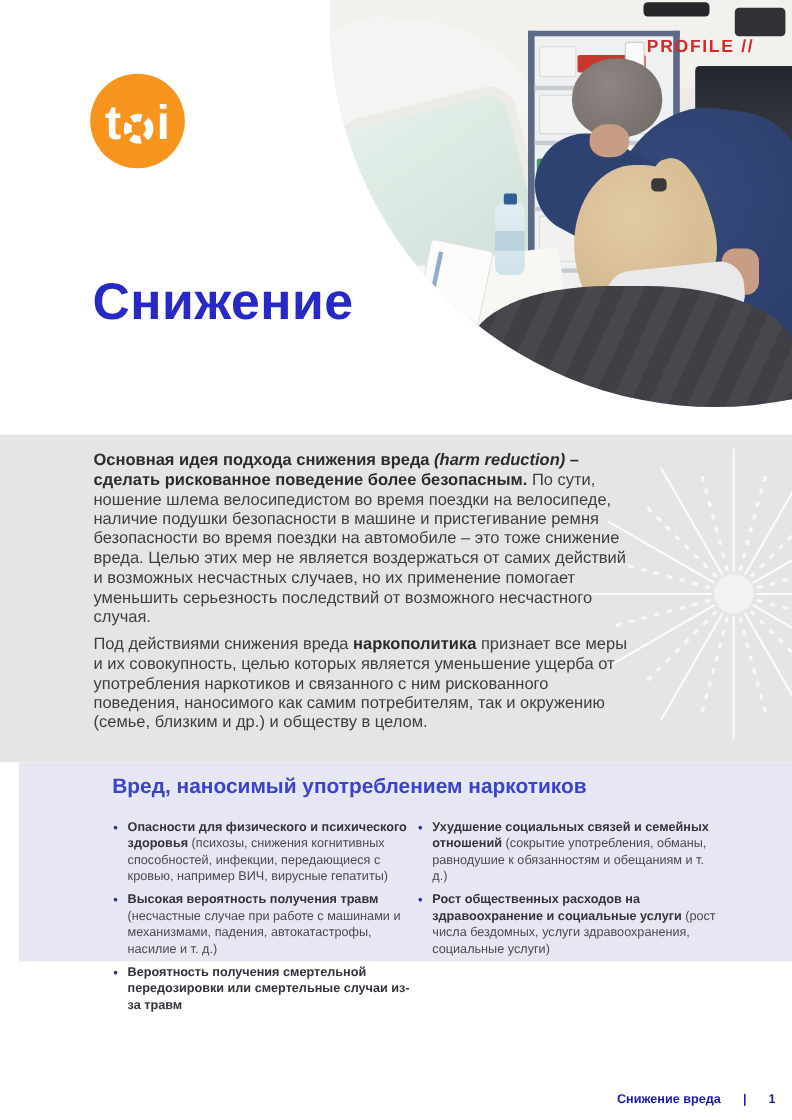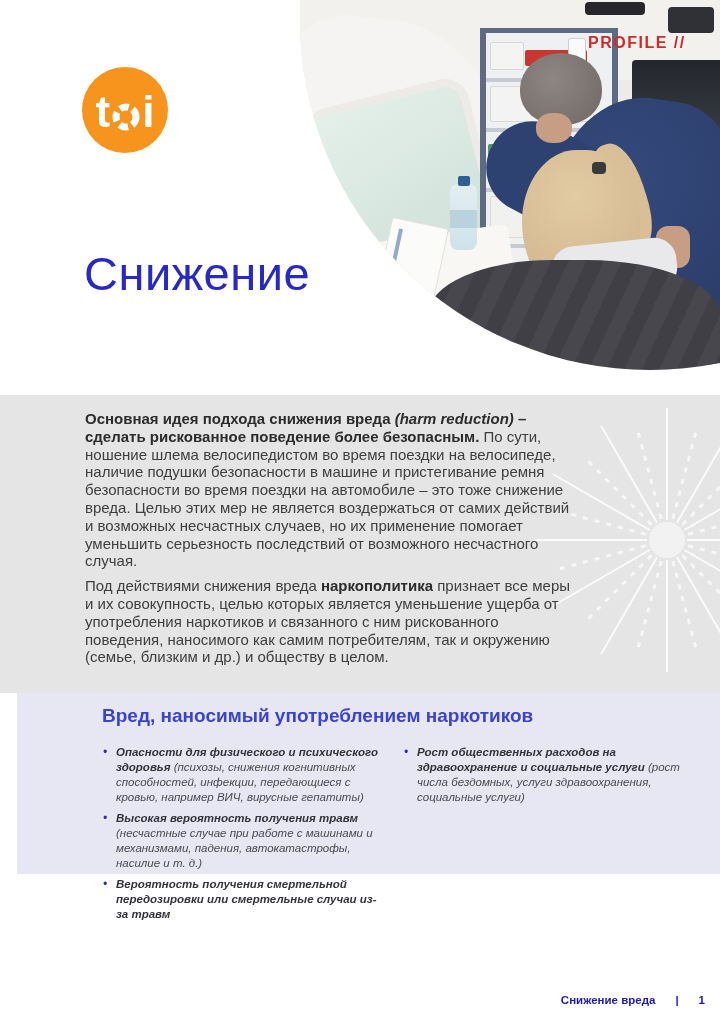--- a/index.html
+++ b/index.html
@@ -50,40 +50,40 @@
     border-radius:42% 46% 0 0;}
   
   .logo{
     position:absolute;left:82px;top:67px;width:86px;height:86px;border-radius:50%;
     background:#f7941e;display:flex;align-items:center;justify-content:center;gap:2px;
   }
   .logo .lt{color:#fff;font-weight:800;font-size:44px;line-height:1;margin-top:4px;}
   .logo svg{margin-top:14px;}
   
   .title{
-    position:absolute;left:84px;top:248px;color:#2828c4;font-weight:400;
+    position:absolute;left:84px;top:248px;color:#2828c4;font-weight:700;
     font-size:47px;line-height:52px;letter-spacing:.5px;
   }
   
   .peach{
     position:absolute;left:0;top:395px;width:720px;height:298px;background:#e5e5e5;
   }
   .peach .starburst{position:absolute;left:527px;top:5px;}
   .intro{position:absolute;left:85px;top:15px;width:492px;color:#3f3e3e;font-size:15px;line-height:17.8px;}
   .intro p{margin:0 0 7px 0;}
   .intro strong{color:#2d2c2c;}
   .intro em strong{color:#2d2c2c;}
   
   .lav{
     position:absolute;left:17px;top:693px;width:720px;height:181px;background:#e7e6f3;
   }
   .lav h2{
     position:absolute;left:85px;top:12px;margin:0;color:#3a43cc;font-size:19px;font-weight:800;width:560px;
   }
-  .cols{position:absolute;left:85px;top:52px;width:578px;display:flex;gap:24px;font-style:italic;}
+  .cols{position:absolute;left:85px;top:52px;width:578px;display:flex;}
   .col{width:277px;}
   .col ul{margin:0;padding:0;list-style:none;}
   .col li{
     position:relative;padding-left:14px;margin-bottom:6px;
     font-size:11.5px;line-height:15px;color:#4a4a4f;
   }
   .col li::before{content:"•";position:absolute;left:1px;top:0;color:#2d2da8;font-size:12px;}
   .col li strong{color:#33333a;}
   
   .footer{
@@ -193,20 +193,21 @@
     <div class="cols">
       <div class="col">
         <ul>
           <li><strong>Опасности для физического и психического здоровья</strong><span> (психозы, снижения когнитивных способностей, инфекции, передающиеся с кровью, например ВИЧ, вирусные гепатиты)</span></li>
           <li><strong>Высокая вероятность получения травм</strong><span> (несчастные случае при работе с машинами и механизмами, падения, автокатастрофы, насилие и т. д.)</span></li>
           <li><strong>Вероятность получения смертельной передозировки или смертельные случаи из-за травм</strong><span></span></li>
         </ul>
       </div>
       <div class="col">
         <ul>
+          <li><strong>Ухудшение социальных связей и семейных отношений</strong><span> (сокрытие употребления, обманы, равнодушие к обязанностям и обещаниям и т. д.)</span></li>
           <li><strong>Рост общественных расходов на здравоохранение и социальные услуги</strong><span> (рост числа бездомных, услуги здравоохранения, социальные услуги)</span></li>
         </ul>
       </div>
     </div>
   </div>
 
   <div class="footer">
     <span>Снижение вреда</span>
     <span>|</span>
     <span>1</span>

